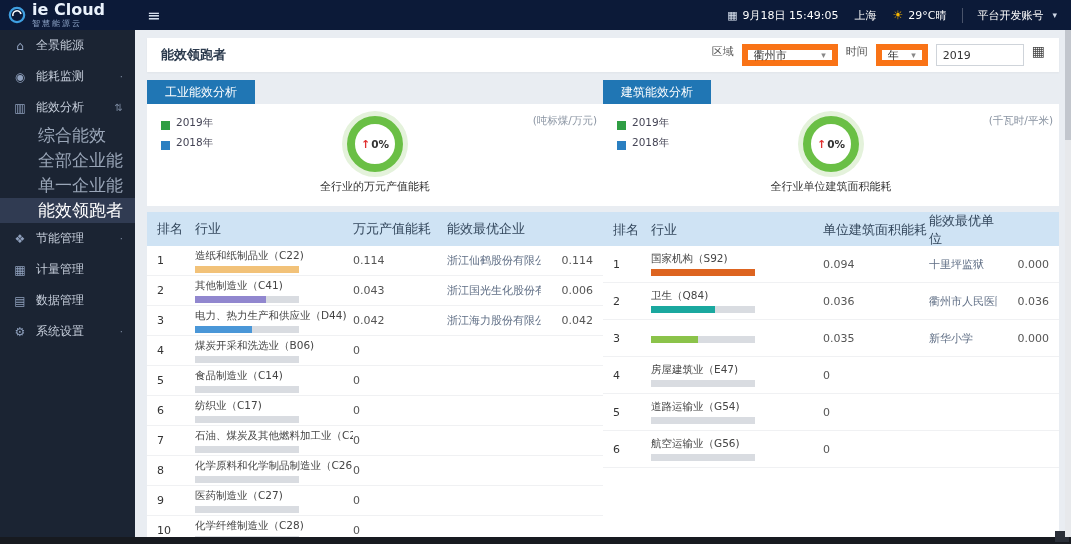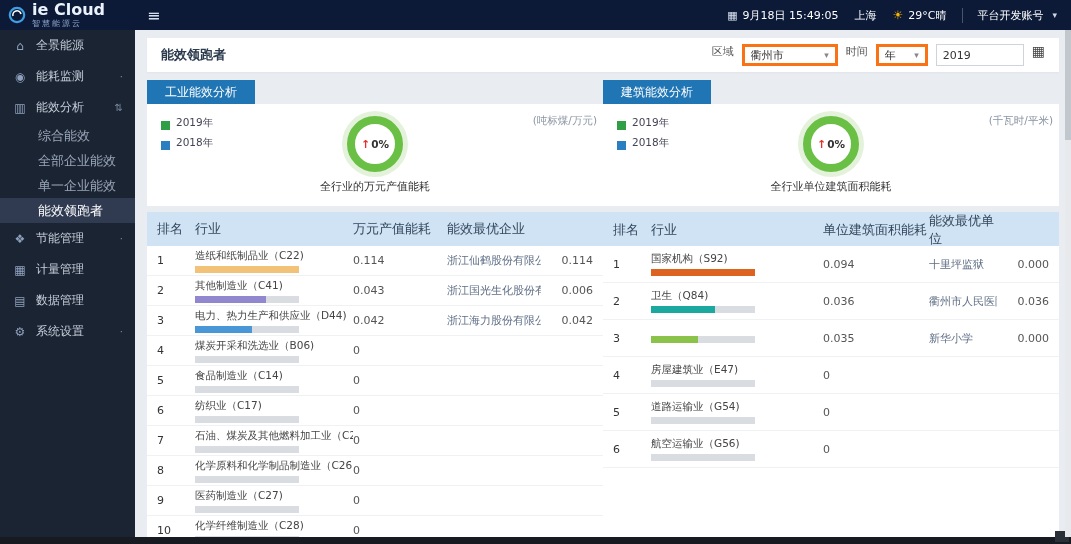--- a/index.html
+++ b/index.html
@@ -18,31 +18,31 @@
   .sun{color:#f7b500;font-size:12px}
   .cal-icon{font-size:11px;color:#d7e0ee}
   .account{border-left:1px solid rgba(255,255,255,.25);padding-left:14px;cursor:pointer}
   .caret{font-size:9px;color:#cdd6e4;margin-left:4px}
 
   
   .middle{flex:1;display:flex;min-height:0}
   .sidebar{width:135px;background:#1b2433;color:#c6cedb;overflow:hidden;flex:0 0 135px}
   .menu-item{display:flex;align-items:center;cursor:pointer}
   .menu-item.main{height:31px;padding:0 12px;font-size:12px}
-  .menu-item.sub{height:25px;padding:0 12px 0 38px;font-size:13px;color:#9aa6b8}
+  .menu-item.sub{height:25px;padding:0 12px 0 38px;font-size:17px;color:#9aa6b8}
   .menu-item.active{background:#303b52;color:#fff}
   .mi-icon{width:16px;font-size:12px;color:#8fa0bd;margin-right:8px;text-align:center}
   .mi-label{flex:1;white-space:nowrap;overflow:hidden}
   .mi-right{color:#7c8aa0;font-size:10px}
 
   .main{flex:1;padding:8px 12px 0 12px;min-width:0}
   .page-header{background:#fff;height:34px;display:flex;align-items:center;justify-content:space-between;padding:0 14px;margin-bottom:8px;box-shadow:0 1px 2px rgba(0,0,0,.04)}
   .page-title{font-size:13px;font-weight:bold;color:#2b3a4d}
   .controls{display:flex;align-items:flex-start;gap:8px;font-size:11px;color:#555}
-  .select{height:22px;border:3px solid #f97316;background:#fff;display:flex;align-items:center;justify-content:space-between;padding:0 6px;width:96px;font-size:11px;color:#333;cursor:pointer}
+  .select{height:22px;border:6px solid #f97316;background:#fff;display:flex;align-items:center;justify-content:space-between;padding:0 6px;width:96px;font-size:11px;color:#333;cursor:pointer}
   .select.small{width:52px}
   .caret2{color:#888;font-size:9px}
   .year-input{height:22px;width:88px;border:1px solid #cfd4da;padding:0 6px;font-size:11px;color:#333;font-family:inherit;background:#fff}
   .grid-btn{font-size:14px;color:#444;cursor:pointer;line-height:1}
 
   
   .panels{display:flex;height:457px}
   .panel{flex:1;display:flex;flex-direction:column;min-width:0}
   .tab{display:inline-block;align-self:flex-start;background:#2076b4;color:#fff;height:24px;line-height:24px;padding:0 18px;font-size:12px;cursor:pointer}
   .chart-card{background:#fff;height:102px;position:relative;display:flex;align-items:center;justify-content:center;flex:0 0 102px}

